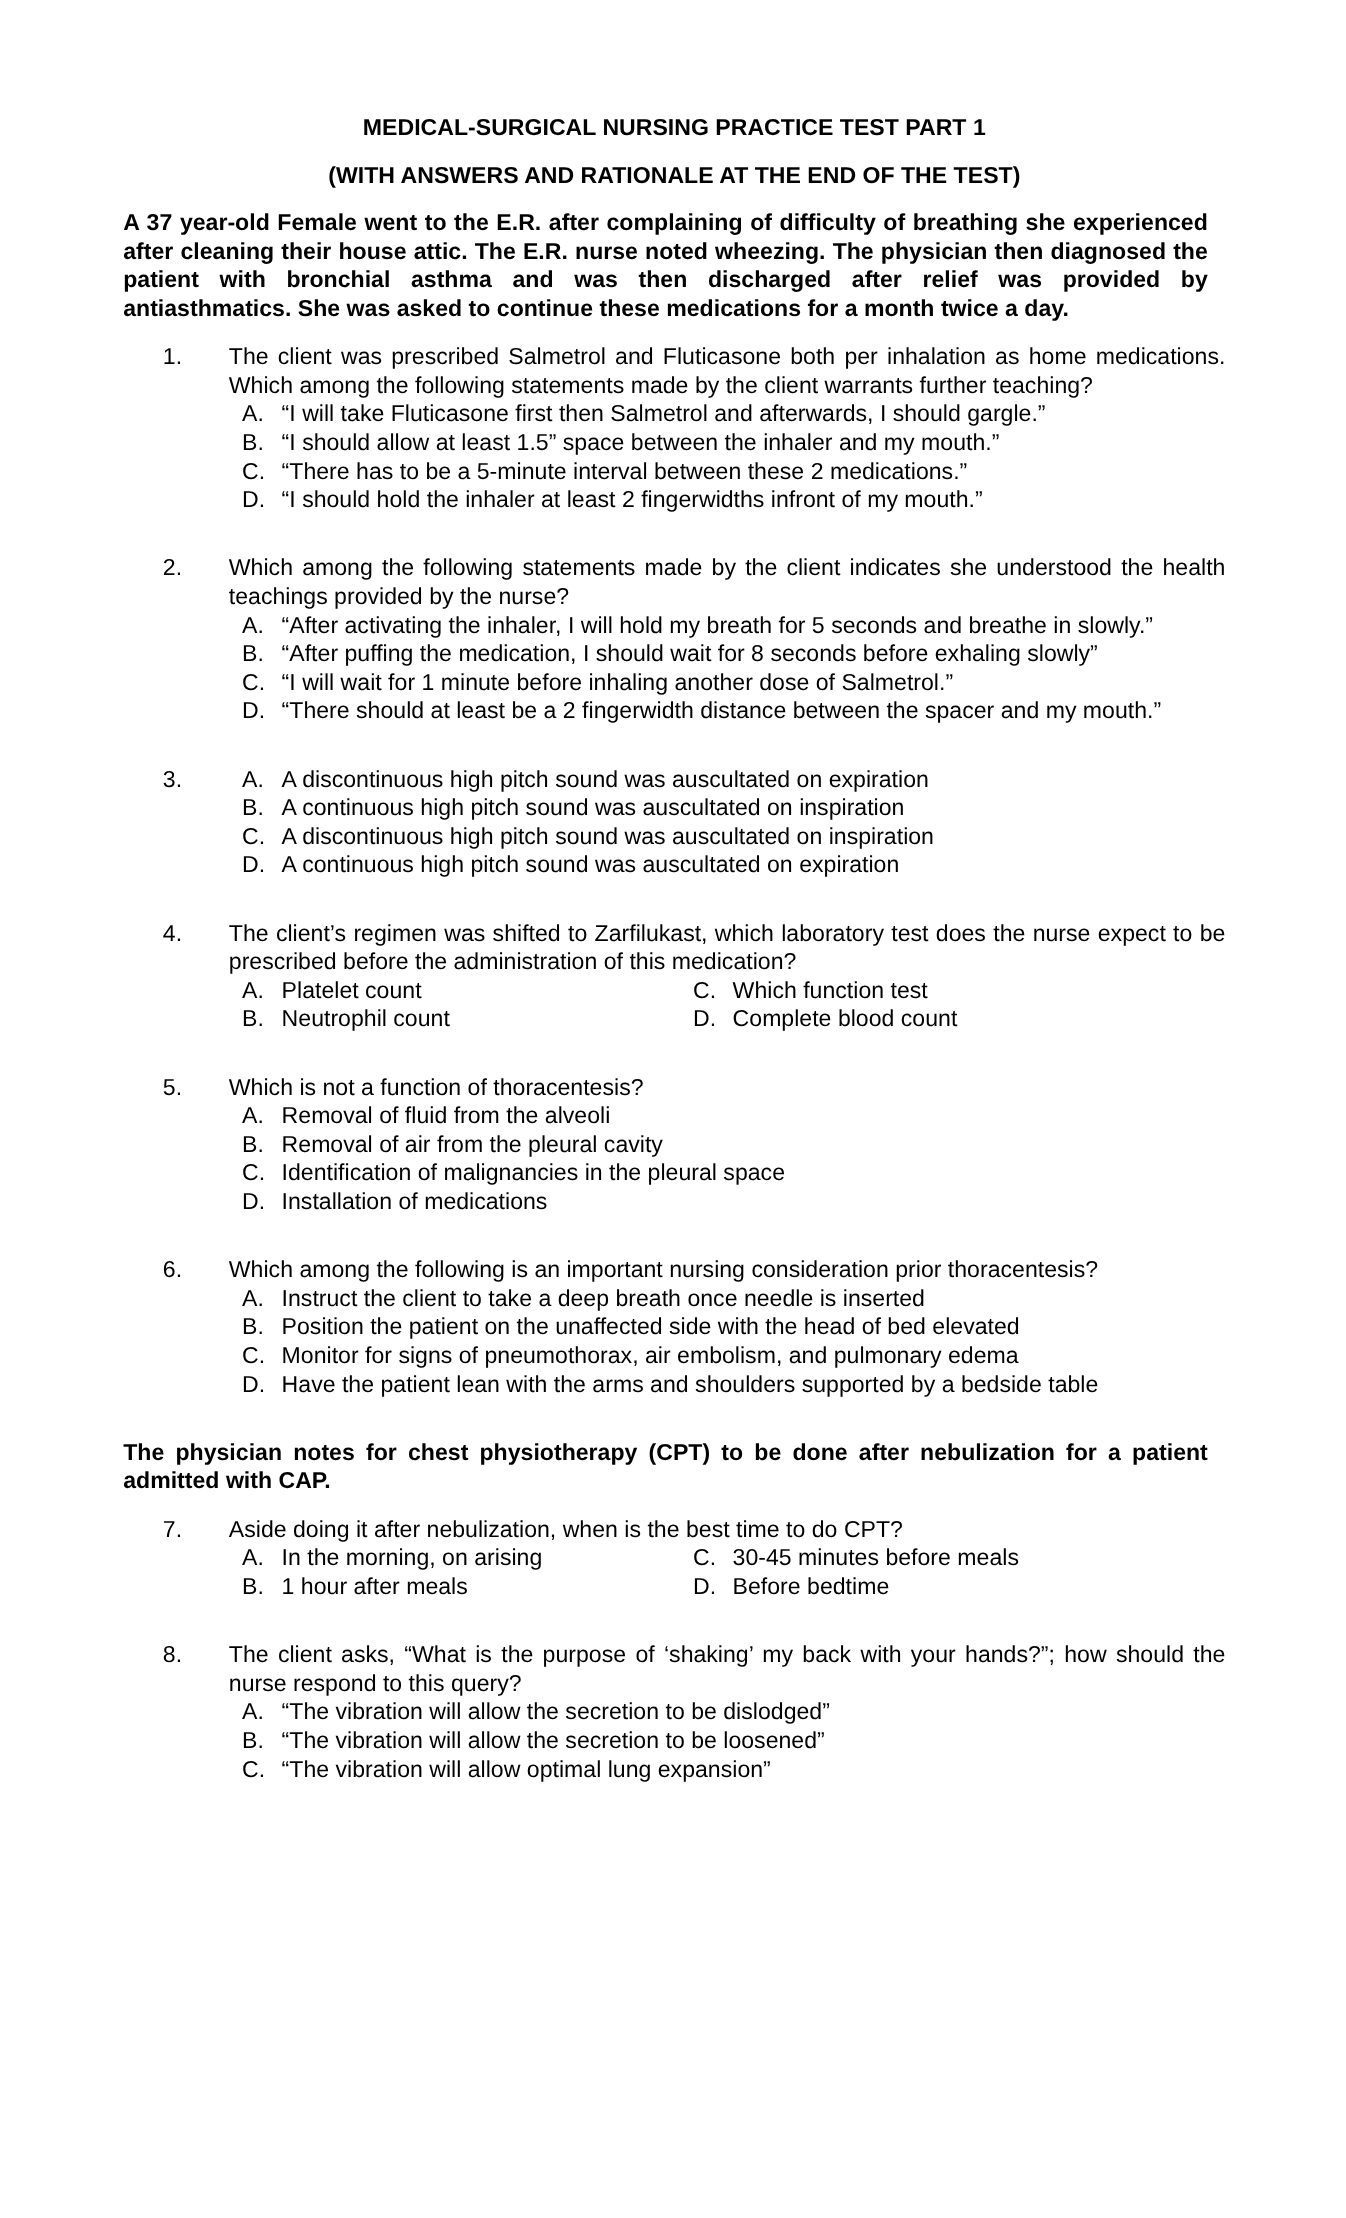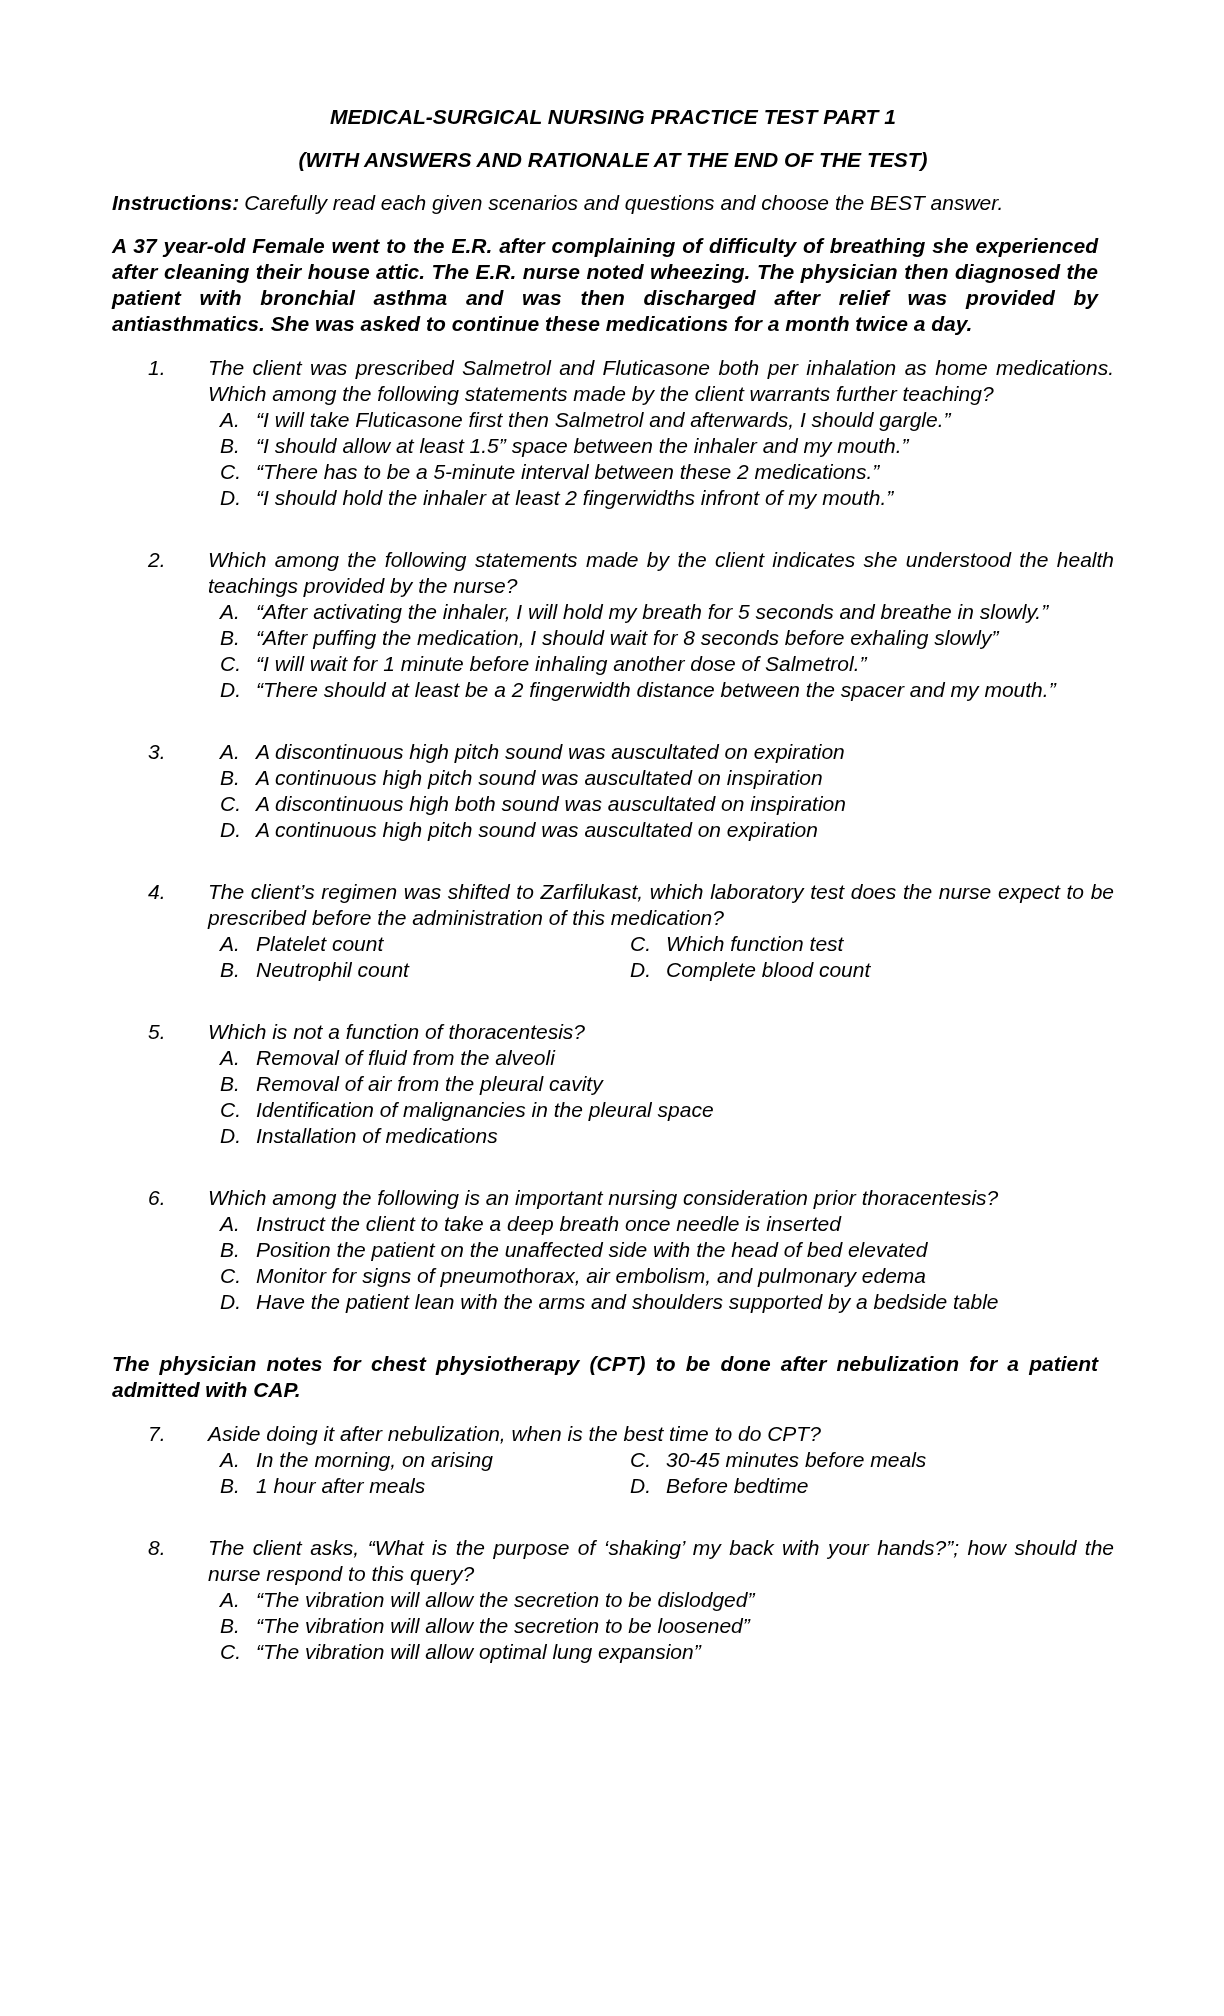--- a/index.html
+++ b/index.html
@@ -13,21 +13,20 @@
     width: 1224px;
     height: 2016px;
     margin: 0 auto;
     background: #ffffff;
     color: #000000;
     font-family: "Liberation Sans", sans-serif;
     font-size: 21px;
     line-height: 26px;
     padding: 104px 110px 60px 112px;
     overflow: hidden;
-    font-style: italic;
   }
   .title,
   .subtitle {
     font-weight: 700;
     text-align: center;
     margin: 0 0 17px 0;
   }
   .instructions {
     margin: 0 0 17px 0;
   }
@@ -74,23 +73,20 @@
   .options-grid .option {
     margin-left: 0;
   }
 </style>
 </head>
 <body>
 
 <div class="page">
   <div class="title">MEDICAL-SURGICAL NURSING PRACTICE TEST PART 1</div>
   <div class="subtitle">(WITH ANSWERS AND RATIONALE AT THE END OF THE TEST)</div>
-  <div class="instructions">
-    <span class="b">Instructions:</span><span>Carefully read each given scenarios and questions and choose the BEST answer.</span>
-  </div>
   <div id="blocks">
       <div class="scenario">A 37 year-old Female went to the E.R. after complaining of difficulty of breathing she experienced after cleaning their house attic. The E.R. nurse noted wheezing. The physician then diagnosed the patient with bronchial asthma and was then discharged after relief was provided by antiasthmatics. She was asked to continue these medications for a month twice a day.</div>
       <div class="question">
         <div class="qnum">1.</div>
         <div class="qbody">
           <div class="qtext">The client was prescribed Salmetrol and Fluticasone both per inhalation as home medications. Which among the following statements made by the client warrants further teaching?</div>
           <div class="options">
             <div class="option">
               <span class="oletter">A.</span>
               <span class="otext">“I will take Fluticasone first then Salmetrol and afterwards, I should gargle.”</span>
@@ -141,21 +137,21 @@
             <div class="option">
               <span class="oletter">A.</span>
               <span class="otext">A discontinuous high pitch sound was auscultated on expiration</span>
             </div>
             <div class="option">
               <span class="oletter">B.</span>
               <span class="otext">A continuous high pitch sound was auscultated on inspiration</span>
             </div>
             <div class="option">
               <span class="oletter">C.</span>
-              <span class="otext">A discontinuous high both sound was auscultated on inspiration</span>
+              <span class="otext">A discontinuous high pitch sound was auscultated on inspiration</span>
             </div>
             <div class="option">
               <span class="oletter">D.</span>
               <span class="otext">A continuous high pitch sound was auscultated on expiration</span>
             </div>
           </div>
         </div>
       </div>
       <div class="question">
         <div class="qnum">4.</div>

